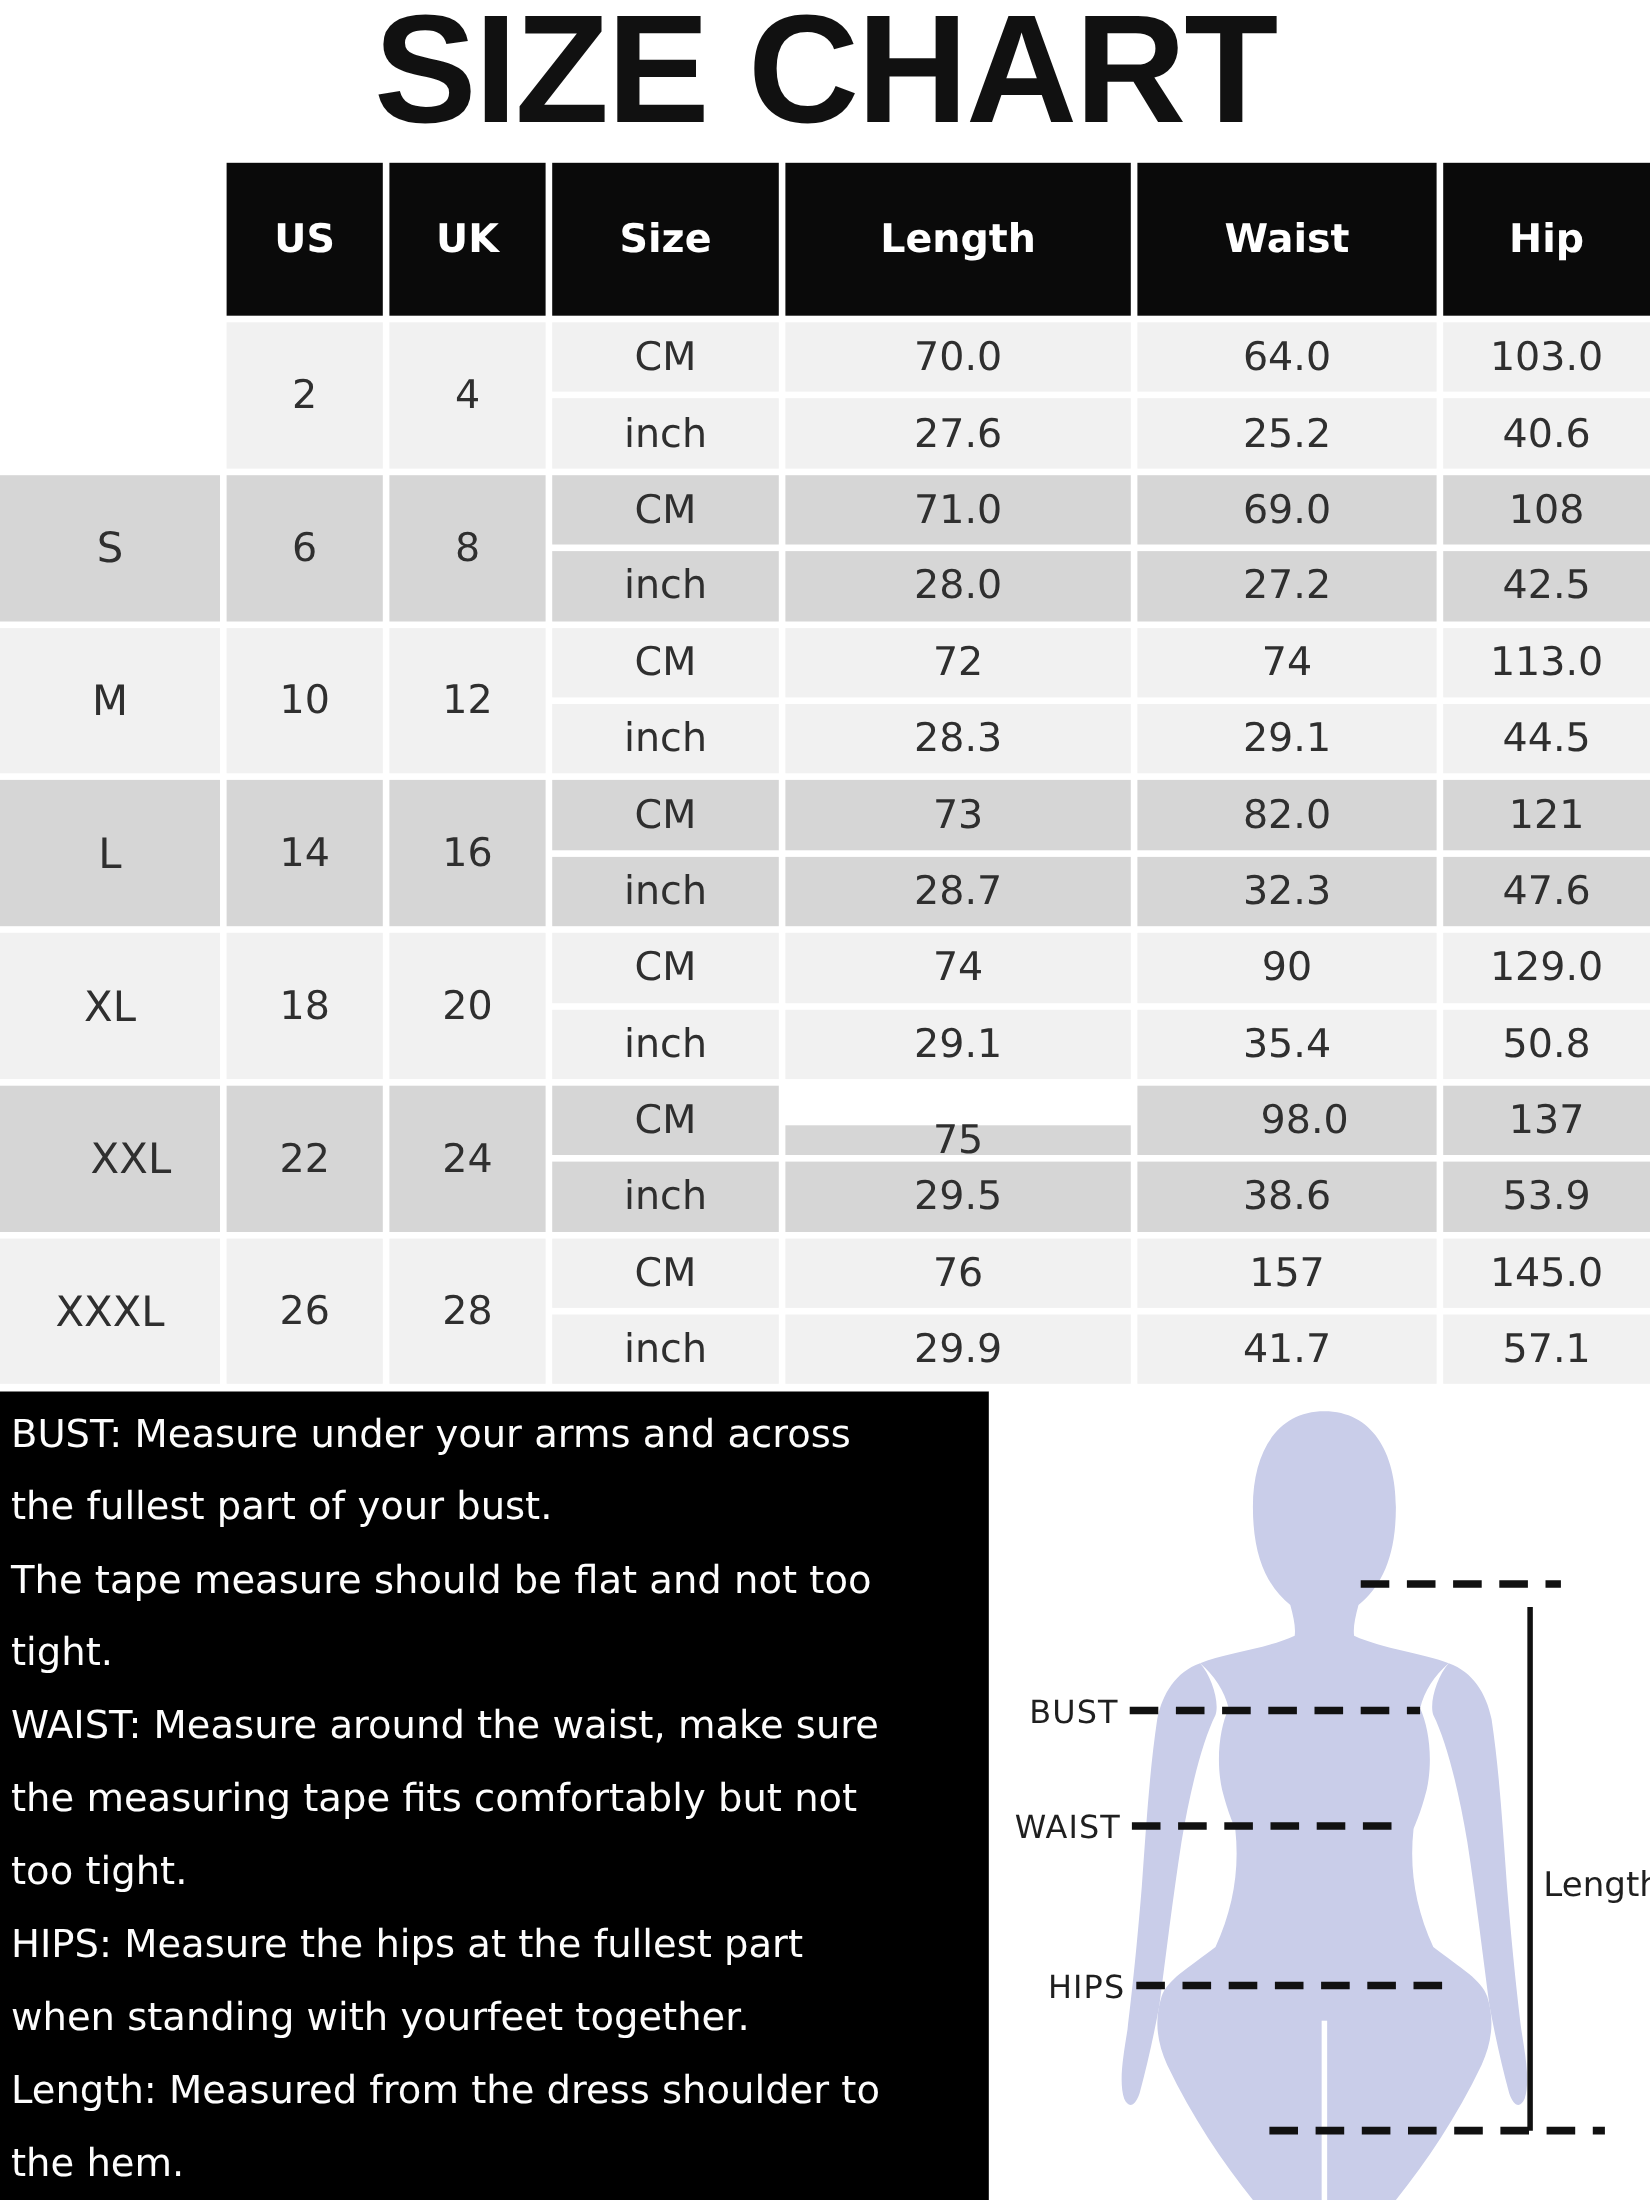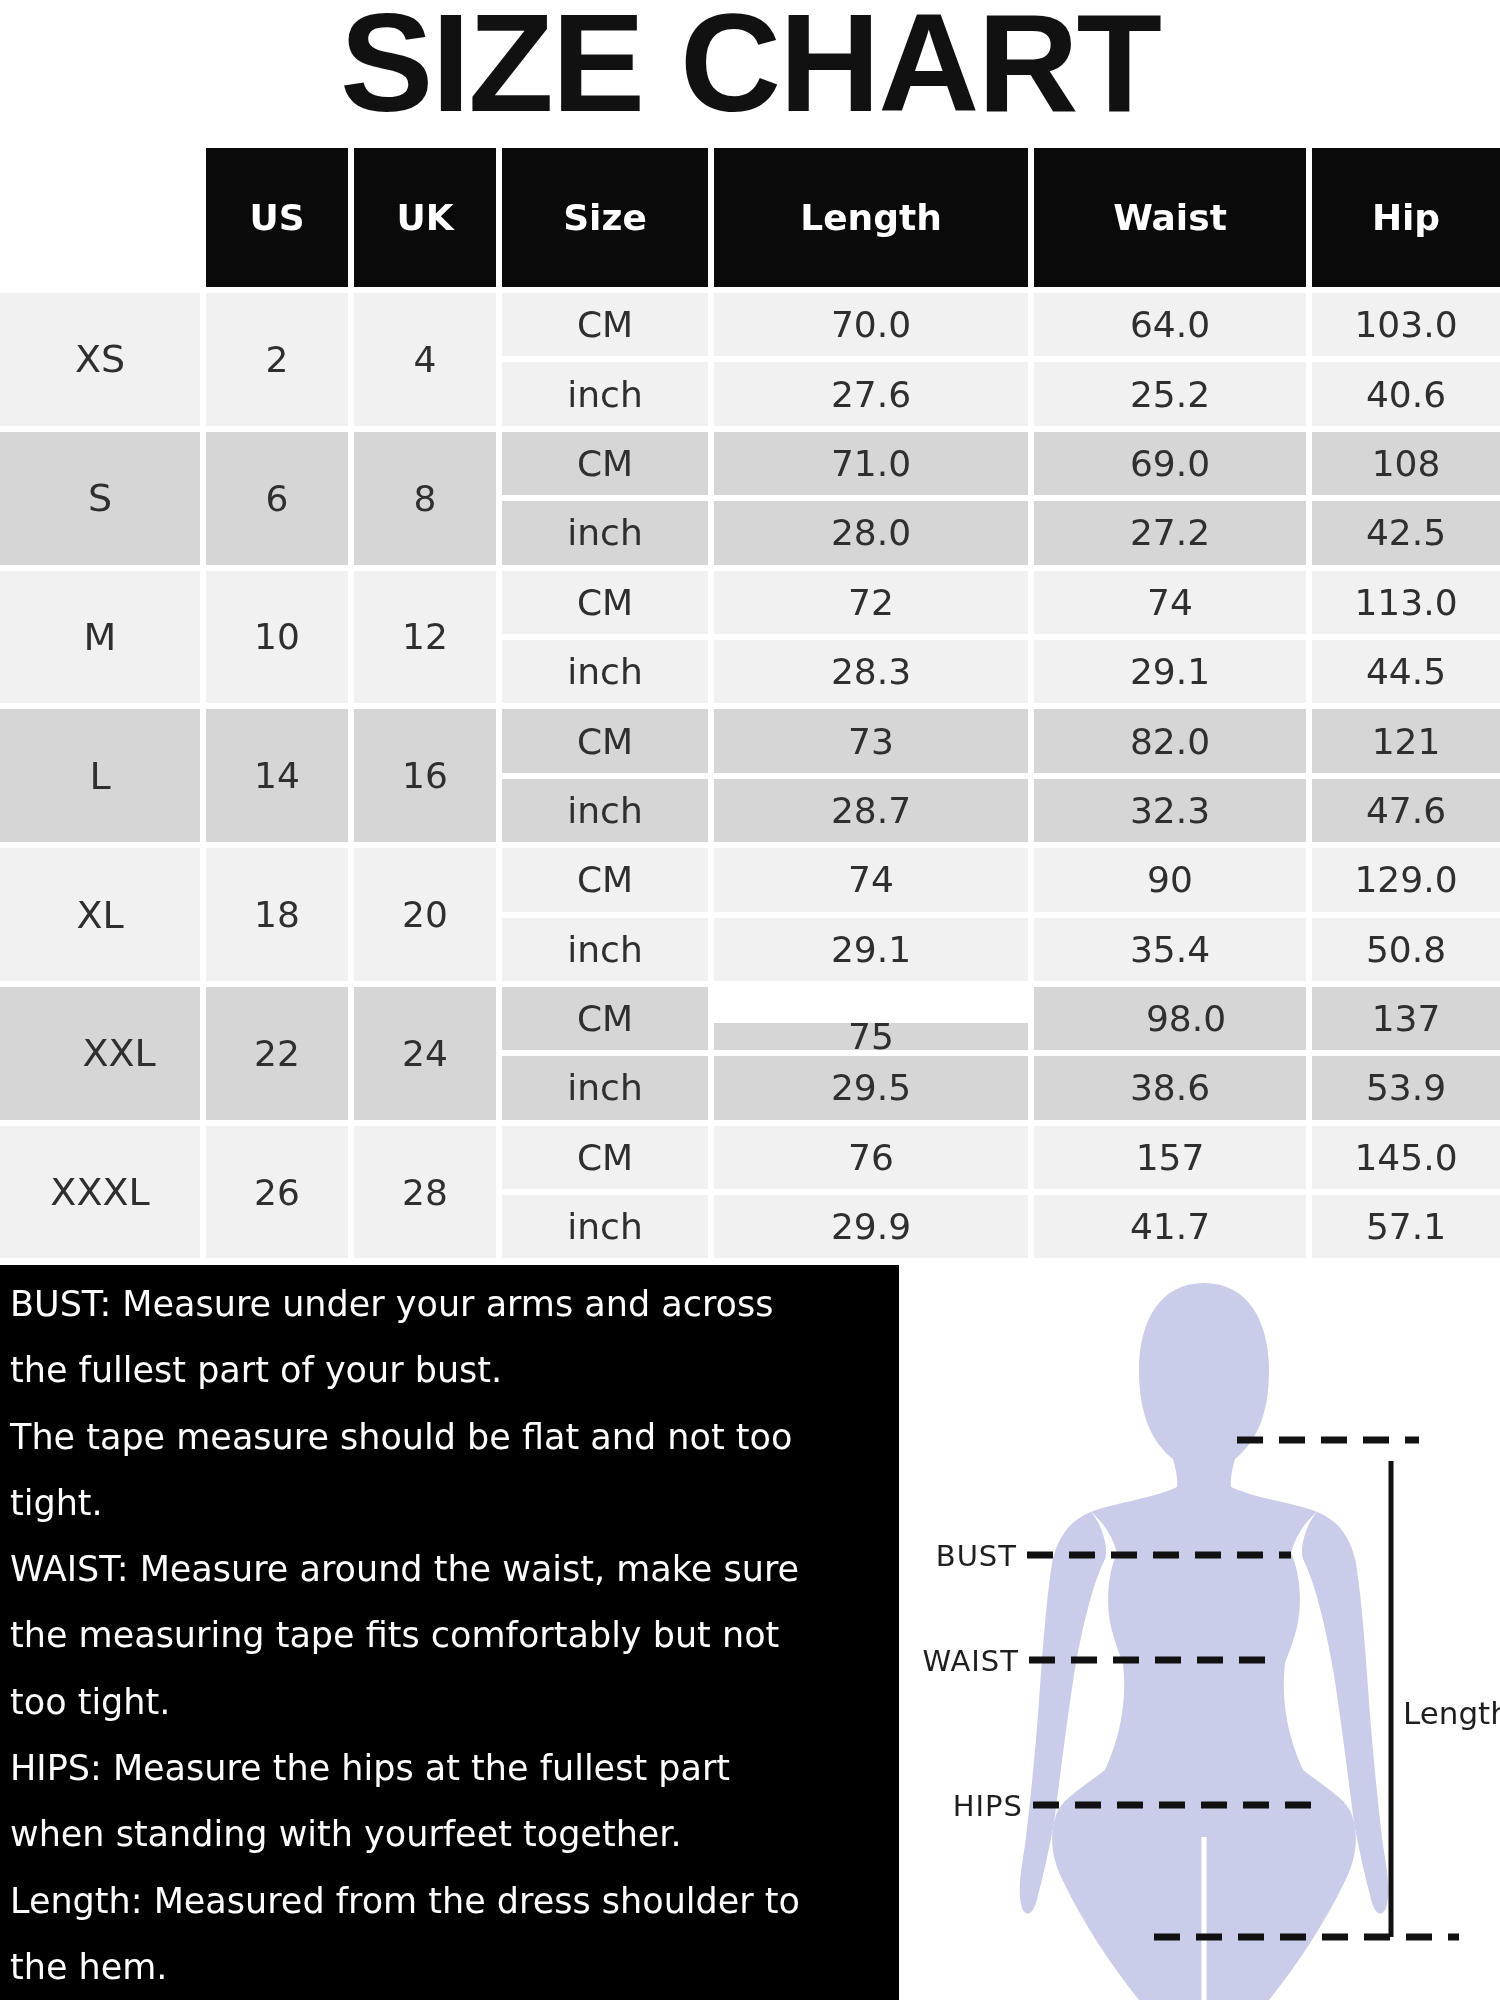--- a/index.html
+++ b/index.html
@@ -57,21 +57,20 @@
 
 <div class="title">SIZE CHART</div>
 
 <div class="size-table">
     <div class="hcell" style="grid-area: 1 / 2;">US</div>
     <div class="hcell" style="grid-area: 1 / 3;">UK</div>
     <div class="hcell" style="grid-area: 1 / 4;">Size</div>
     <div class="hcell" style="grid-area: 1 / 5;">Length</div>
     <div class="hcell" style="grid-area: 1 / 6;">Waist</div>
     <div class="hcell" style="grid-area: 1 / 7;">Hip</div>
-    <div class="cell size light" style="grid-area: 2 / 1 / span 2;">XS</div>
     <div class="cell light" style="grid-area: 2 / 2 / span 2;">2</div>
     <div class="cell light" style="grid-area: 2 / 3 / span 2;">4</div>
     <div class="cell light" style="grid-area: 2 / 4;">CM</div>
     <div class="cell light" style="grid-area: 2 / 5;">70.0</div>
     <div class="cell light" style="grid-area: 2 / 6;">64.0</div>
     <div class="cell light" style="grid-area: 2 / 7;">103.0</div>
     <div class="cell light" style="grid-area: 3 / 4;">inch</div>
     <div class="cell light" style="grid-area: 3 / 5;">27.6</div>
     <div class="cell light" style="grid-area: 3 / 6;">25.2</div>
     <div class="cell light" style="grid-area: 3 / 7;">40.6</div>

